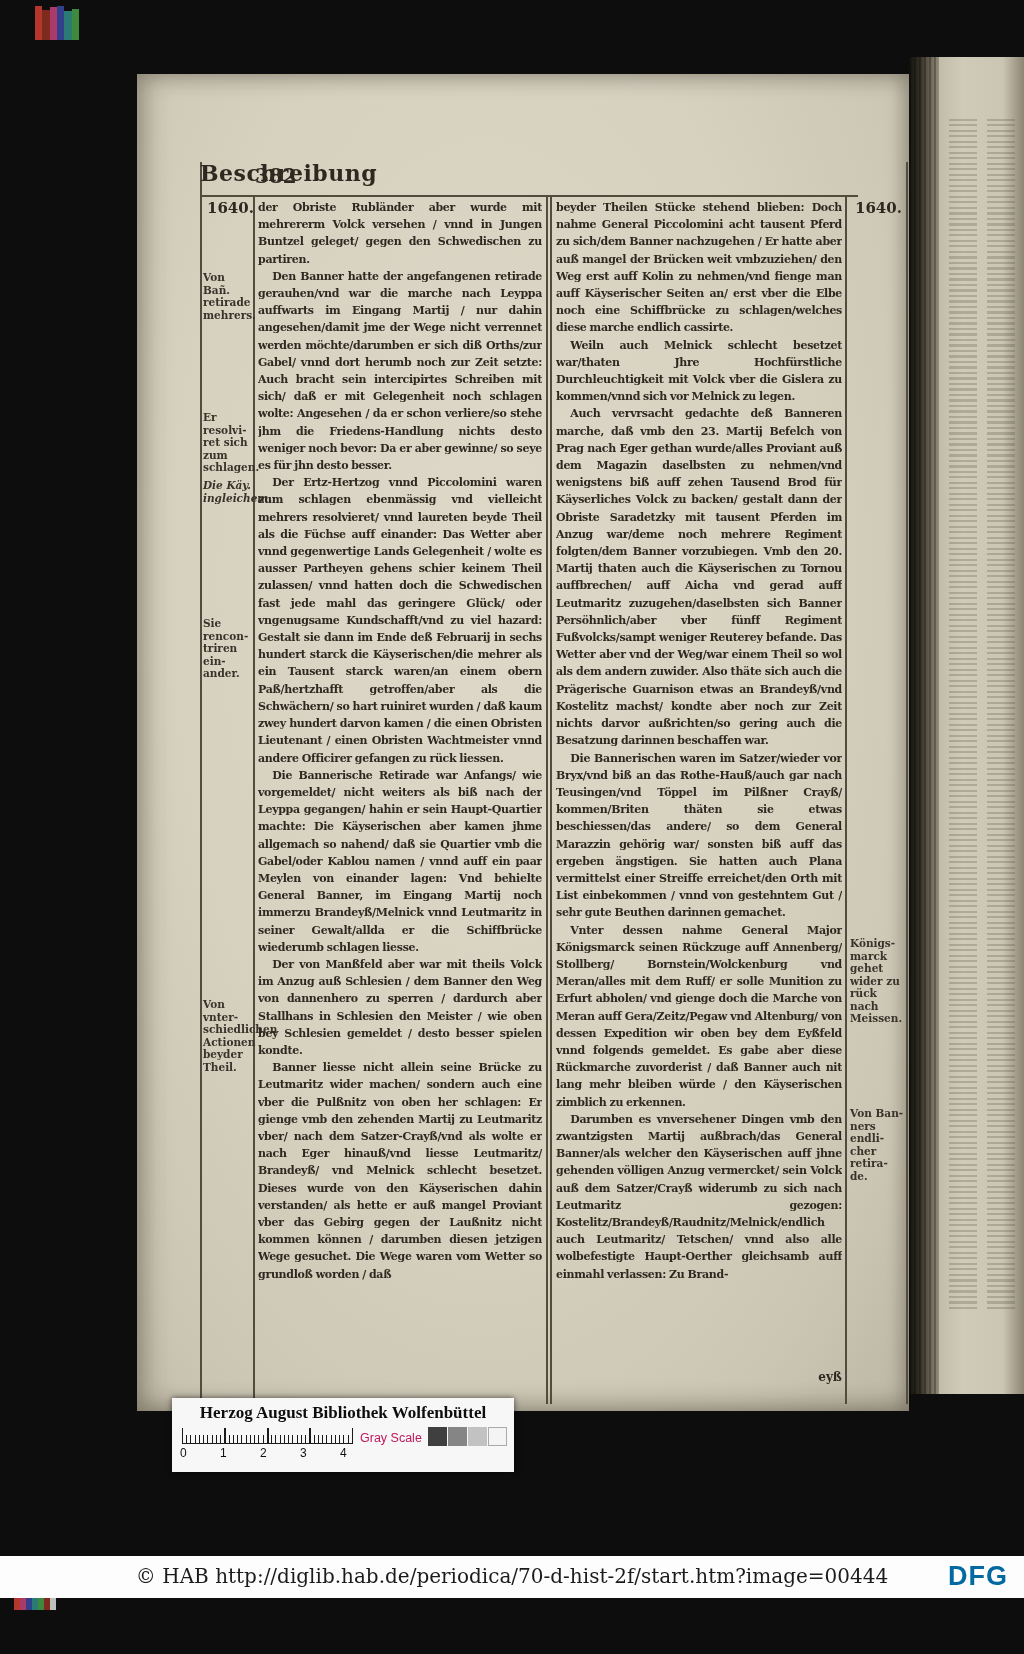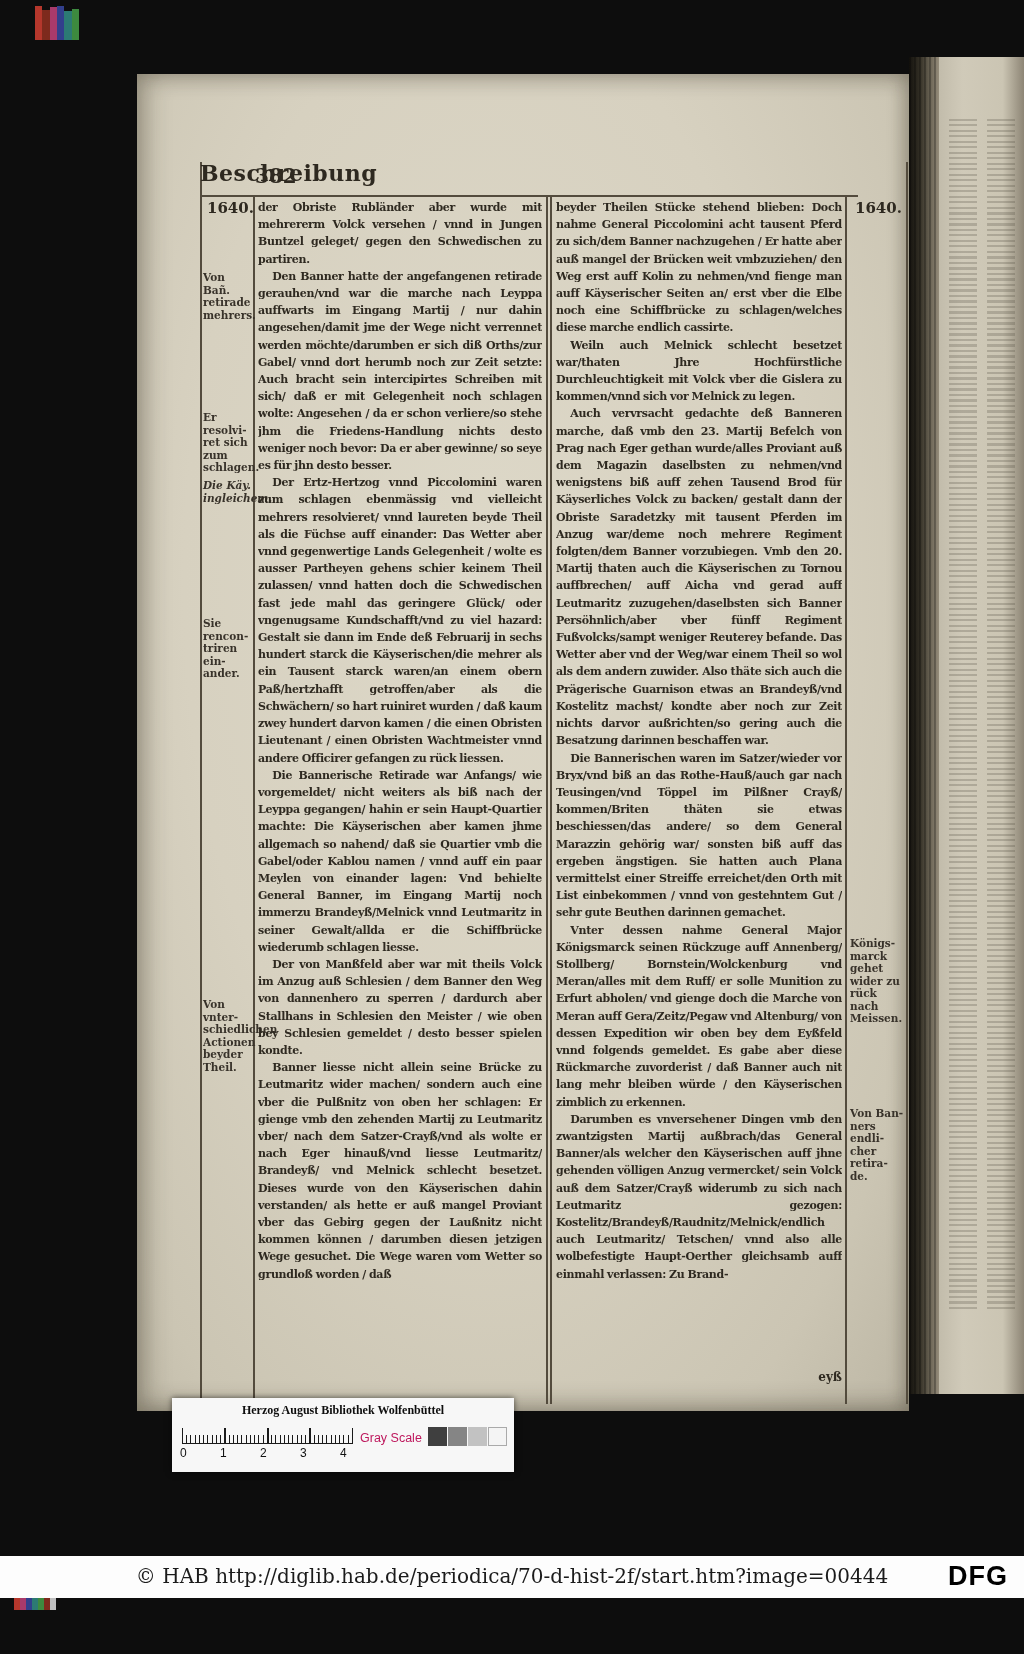--- a/index.html
+++ b/index.html
@@ -32,36 +32,36 @@
   .fore-edge{position:absolute;left:909px;top:57px;width:30px;height:1337px;
     background:linear-gradient(90deg,#15130e 0%,#322e24 35%,#6a6354 70%,#958c7a 100%);}
   .fore-edge .stack{position:absolute;inset:0;background:repeating-linear-gradient(90deg,rgba(0,0,0,.25) 0 2px,transparent 2px 5px);}
   .next-page{position:absolute;left:939px;top:57px;width:85px;height:1337px;
     background:linear-gradient(90deg,#c2bcab 0%,#d0cab9 28%,#cbc5b3 75%,#8d8575 100%);}
   .ghost-col{position:absolute;top:62px;height:1190px;width:28px;opacity:.55;filter:blur(.7px);
     background:repeating-linear-gradient(180deg,rgba(75,70,58,.45) 0 2px,transparent 2px 5.5px);}
 
   
   .scale-card{position:absolute;left:172px;top:1398px;width:342px;height:74px;background:#f7f7f7;box-shadow:0 0 6px rgba(0,0,0,.6);}
-  .lib-title{position:absolute;left:0;top:5px;width:100%;text-align:center;font-size:12px;font-weight:bold;color:#0e0e0e;font-family:"Liberation Serif","DejaVu Serif",serif;}
+  .lib-title{position:absolute;left:0;top:5px;width:100%;text-align:center;font-size:17px;font-weight:bold;color:#0e0e0e;font-family:"Liberation Serif","DejaVu Serif",serif;}
   .ruler{position:absolute;left:10px;top:30px;width:171px;height:15px;border-bottom:1.5px solid #1a1a1a;
     background-image:repeating-linear-gradient(90deg,#1a1a1a 0 1.5px,transparent 1.5px 42.5px),repeating-linear-gradient(90deg,#1a1a1a 0 1px,transparent 1px 4.25px);
     background-size:100% 15px,100% 8px;background-repeat:no-repeat;background-position:left bottom,left bottom;}
   .ruler-num{position:absolute;top:48px;font-size:12px;color:#111;font-family:"Liberation Sans",sans-serif;}
   .grayscale-label{position:absolute;left:188px;top:33px;font-size:12.5px;color:#be185d;font-family:"Liberation Sans",sans-serif;}
   .patch{position:absolute;top:29px;width:19px;height:19px;}
   .p0{left:256px;background:#3f3f3f;}
   .p1{left:276px;background:#858585;}
   .p2{left:296px;background:#c2c2c2;}
   .p3{left:316px;background:#f4f4f4;border:1px solid #aaa;width:17px;height:17px;}
 
   
   .site-footer{position:absolute;left:0;top:1556px;width:1024px;height:42px;background:#fdfdfd;}
   .copyright{position:absolute;left:50%;top:8px;transform:translateX(-50%);font-size:20px;color:#1b1b1b;white-space:nowrap;font-family:"DejaVu Serif",serif;}
-  .dfg{position:absolute;right:16px;top:5px;font-size:27px;font-weight:bold;color:#000000;font-family:"Liberation Sans",sans-serif;letter-spacing:1px;}
+  .dfg{position:absolute;right:16px;top:5px;font-size:27px;font-weight:bold;color:#0369a1;font-family:"Liberation Sans",sans-serif;letter-spacing:1px;}
 </style>
 </head>
 <body>
 
 <div id="screenshot">
 
   <div class="colorstrip" style="left:35px;top:6px;width:44px;height:34px;">
     <div class="bar" style="background:#b5372c;height:100%"></div>
     <div class="bar" style="background:#7e2a1d;height:88%"></div>
     <div class="bar" style="background:#a93a6b;height:96%"></div>

